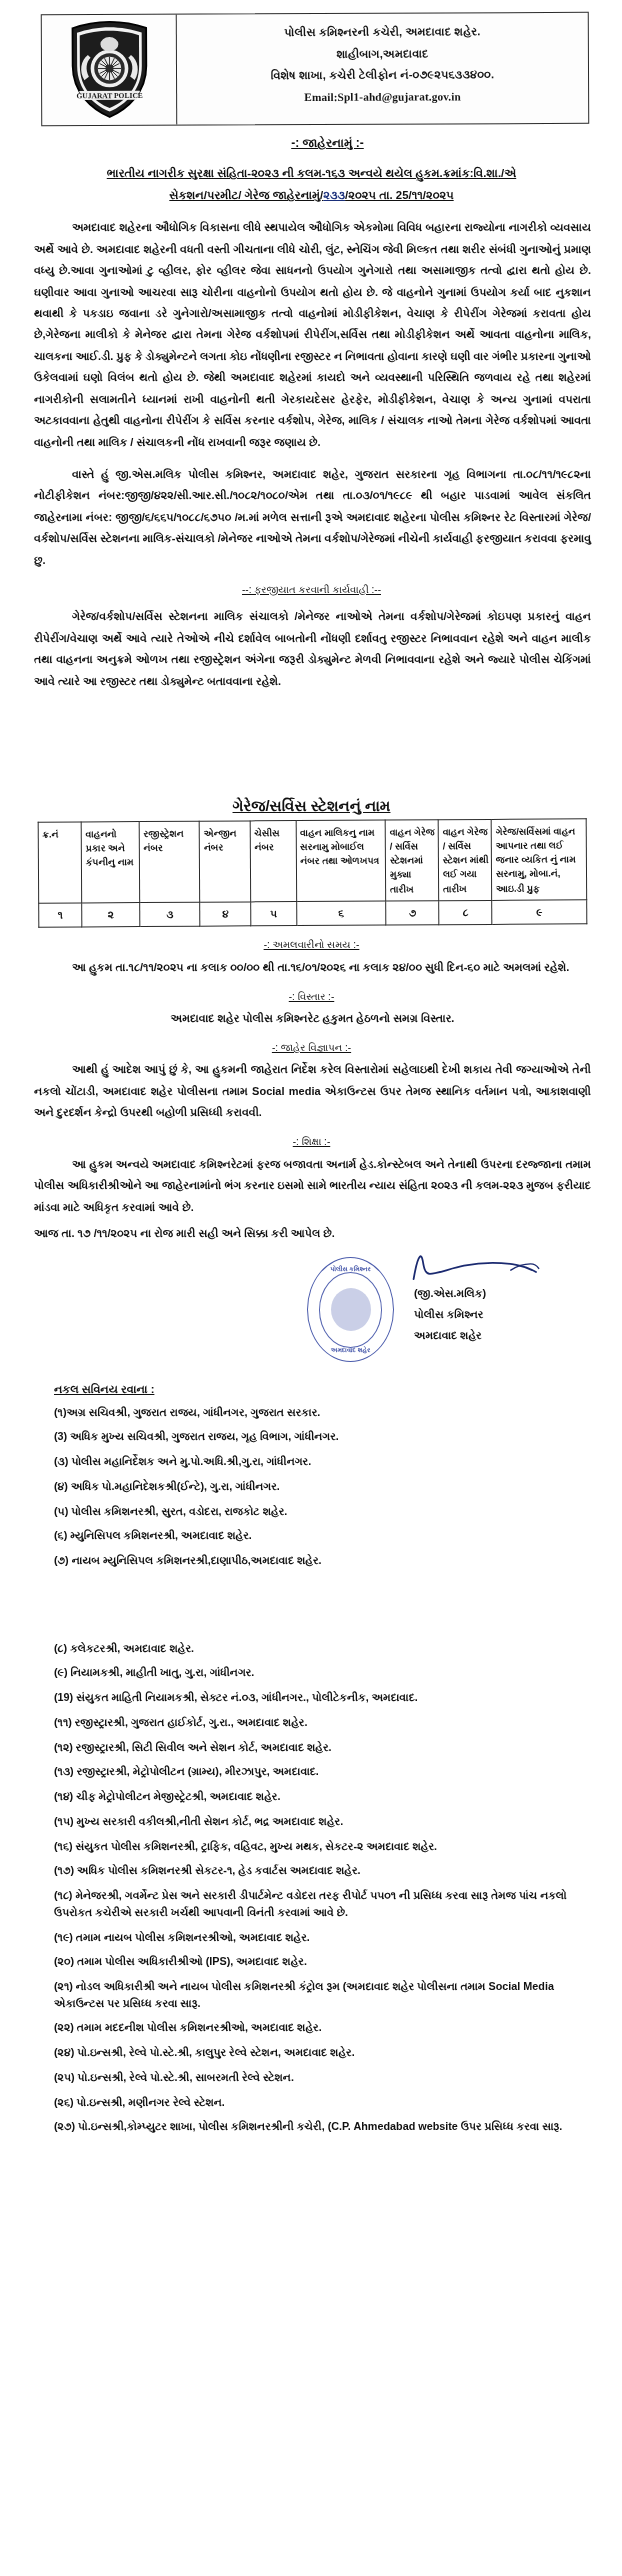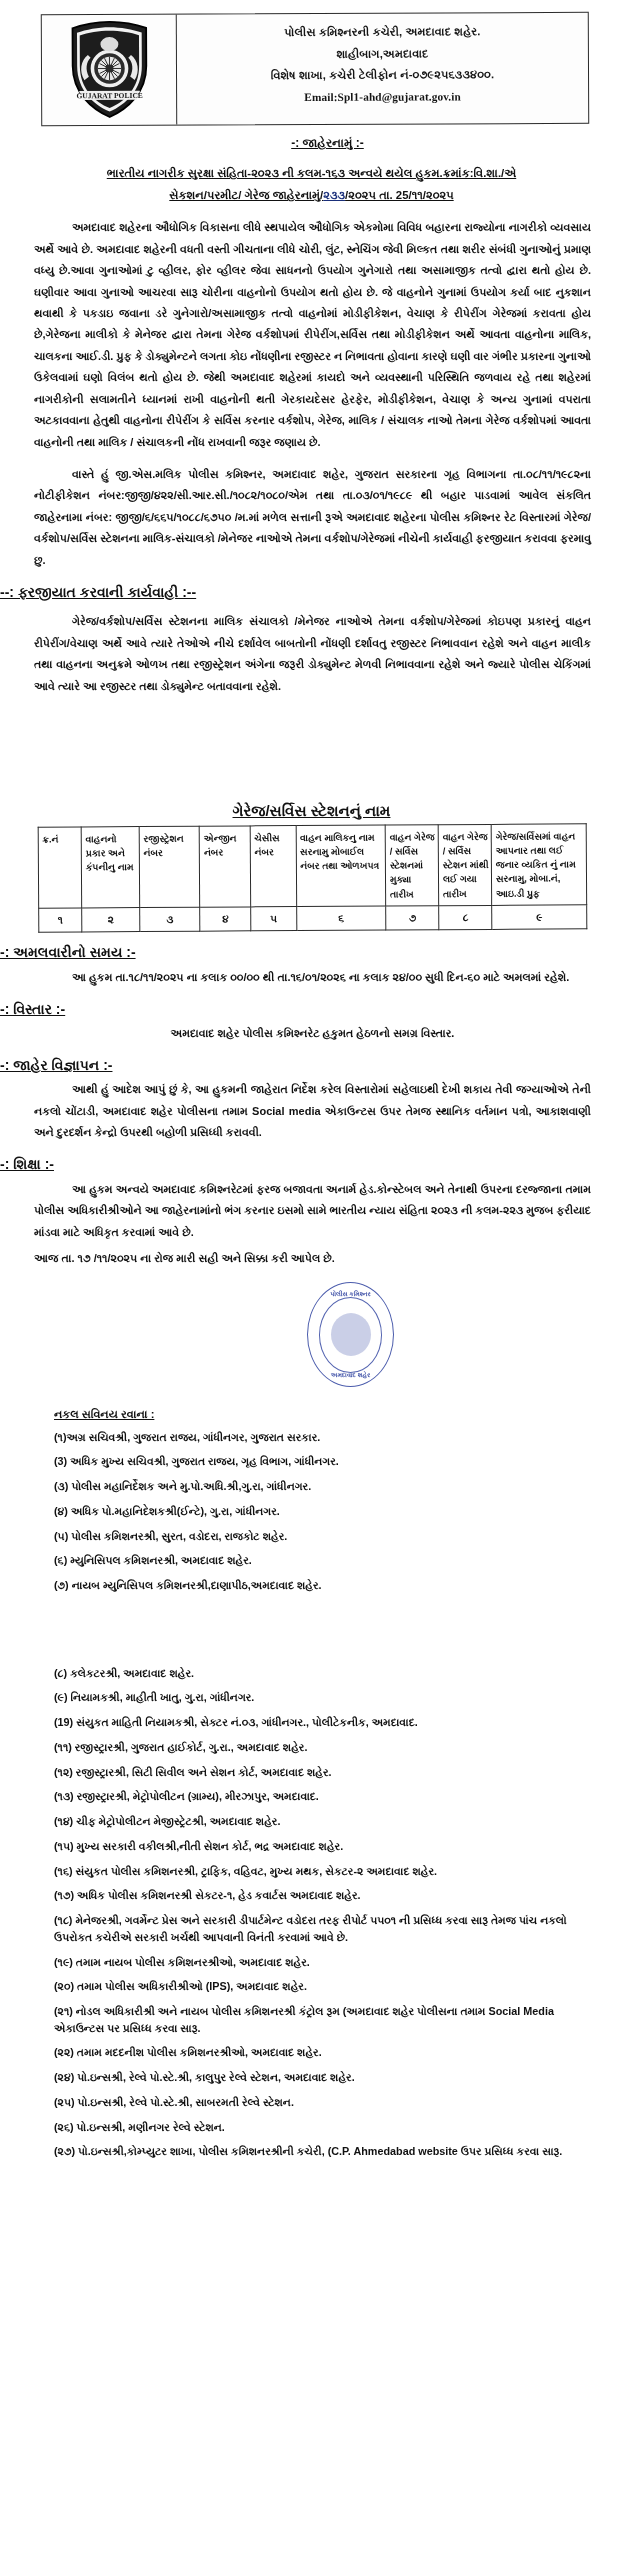--- a/index.html
+++ b/index.html
@@ -79,23 +79,23 @@
   }
   .order-ref .u { text-decoration: underline; }
   .inkno {
     font-family: "Liberation Serif", "DejaVu Serif", serif;
     color: #1a2f7a;
     text-decoration: underline;
     font-weight: bold;
   }
 
   .section-head {
-    text-align: left;
-    font-size: 14px;
-    font-weight: bold;
+    text-align: center;
+    font-size: 10px;
+    font-weight: normal;
     margin: 12.6px 0 3.6px 0;
   }
   .section-head u { text-decoration: underline; }
 
   
   p.body {
     margin: 10.8px 32px 0 34px;
     font-size: 11px;
     line-height: 1.95;
     text-align: justify;
@@ -367,20 +367,33 @@
 
   <div class="sig-area">
     <div class="seal">
       <div class="ring"></div>
       <div class="ring2"></div>
       <div class="core"></div>
       <div class="top-txt">પોલીસ કમિશ્નર</div>
       <div class="bot-txt">અમદાવાદ શહેર</div>
     </div>
 
+    <div class="signature">
+      <div class="sig-stroke">
+        <svg width="135" height="31" viewBox="0 0 150 34" aria-hidden="true">
+          <path d="M4 30 C6 18 8 8 11 5 C13 3 14 8 15 14 C16 20 18 24 22 24
+                   C30 24 45 18 60 15 C80 11 100 11 118 14
+                   C126 15.5 133 18 140 22" fill="none" stroke="#1b2a70" stroke-width="2" stroke-linecap="round"></path>
+          <path d="M112 20 C118 16 126 13 134 13 C138 13 141 15 143 18" fill="none" stroke="#1b2a70" stroke-width="1.6" stroke-linecap="round"></path>
+        </svg>
+      </div>
+      <div class="sig-name">(જી.એસ.મલિક)</div>
+      <div class="sig-name">પોલીસ કમિશ્નર</div>
+      <div class="sig-name">અમદાવાદ શહેર</div>
+    </div>
   </div>
 
   <div class="copy-head">
     <u>નકલ સવિનય રવાના :</u>
   </div>
   <ul class="copylist">
     <li>(૧)અગ્ર સચિવશ્રી, ગુજરાત રાજય, ગાંધીનગર, ગુજરાત સરકાર.</li>
     <li>(3) અધિક મુખ્ય સચિવશ્રી, ગુજરાત રાજય, ગૃહ વિભાગ, ગાંધીનગર.</li>
     <li>(૩) પોલીસ મહાનિર્દેશક અને મુ.પો.અધિ.શ્રી,ગુ.રા, ગાંધીનગર.</li>
     <li>(૪) અધિક પો.મહાનિદેશકશ્રી(ઈન્ટે), ગુ.રા, ગાંધીનગર.</li>

